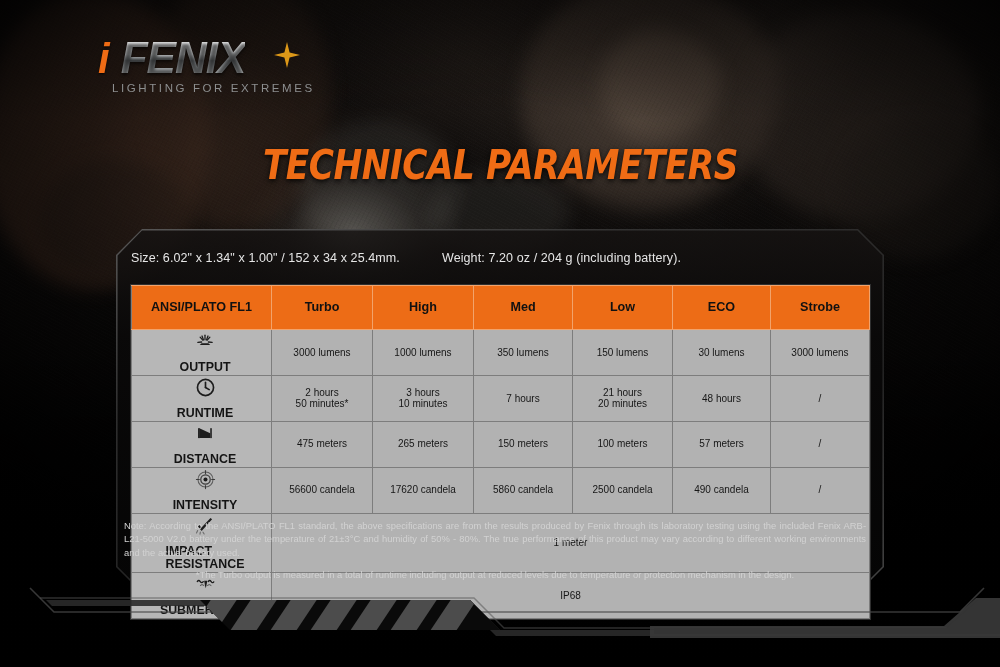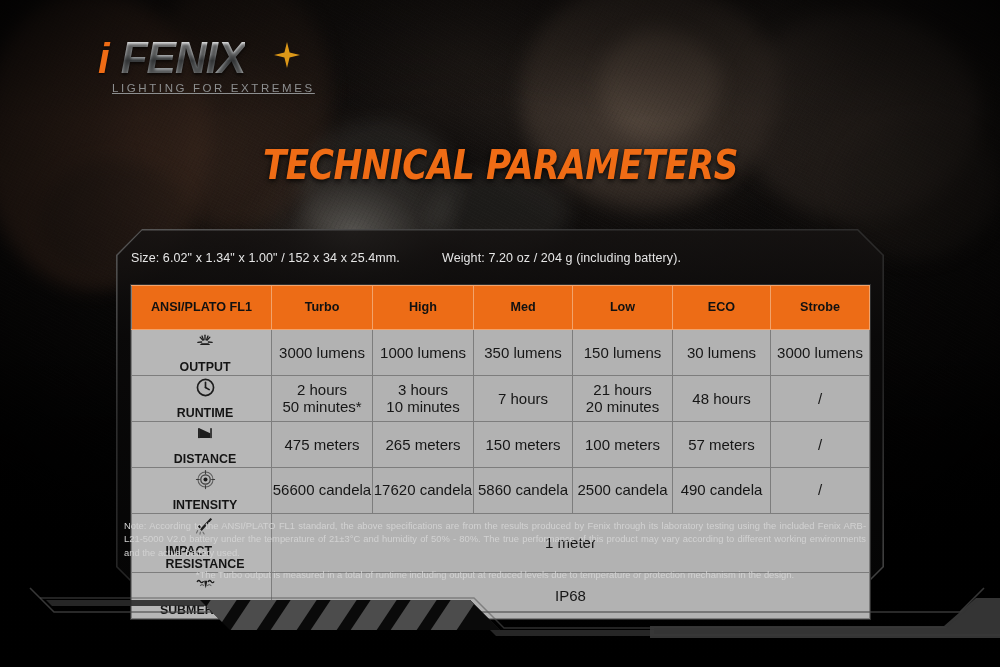--- a/index.html
+++ b/index.html
@@ -84,21 +84,20 @@
     text-shadow: 0 2px 3px rgba(0,0,0,.55);
   }
   .logo-tag {
     margin-top: 2px;
     margin-left: 14px;
     font-size: 11.5px;
     letter-spacing: 2.6px;
     color: #8d8f90;
     font-weight: 400;
     white-space: nowrap;
-    text-decoration: underline;
   }
   .logo-spark {
     position: absolute;
     left: 176px; top: 6px;
     width: 26px; height: 26px;
     color: #e8a019;
     opacity: .95;
   }
 
   
@@ -180,21 +179,21 @@
     width: 738px;
     z-index: 7;
     border-collapse: collapse;
     table-layout: fixed;
     box-shadow: 0 0 0 1px #2f2f2f;
   }
   .table td, .table th {
     border: 1px solid #7d7d7d;
     text-align: center;
     vertical-align: middle;
-    font-size: 15px;
+    font-size: 10px;
     color: #161616;
     padding: 0;
     line-height: 1.15;
   }
   .table thead th {
     background: #ed6c16;
     color: #111;
     font-weight: 700;
     font-size: 12.6px;
     height: 44px;

